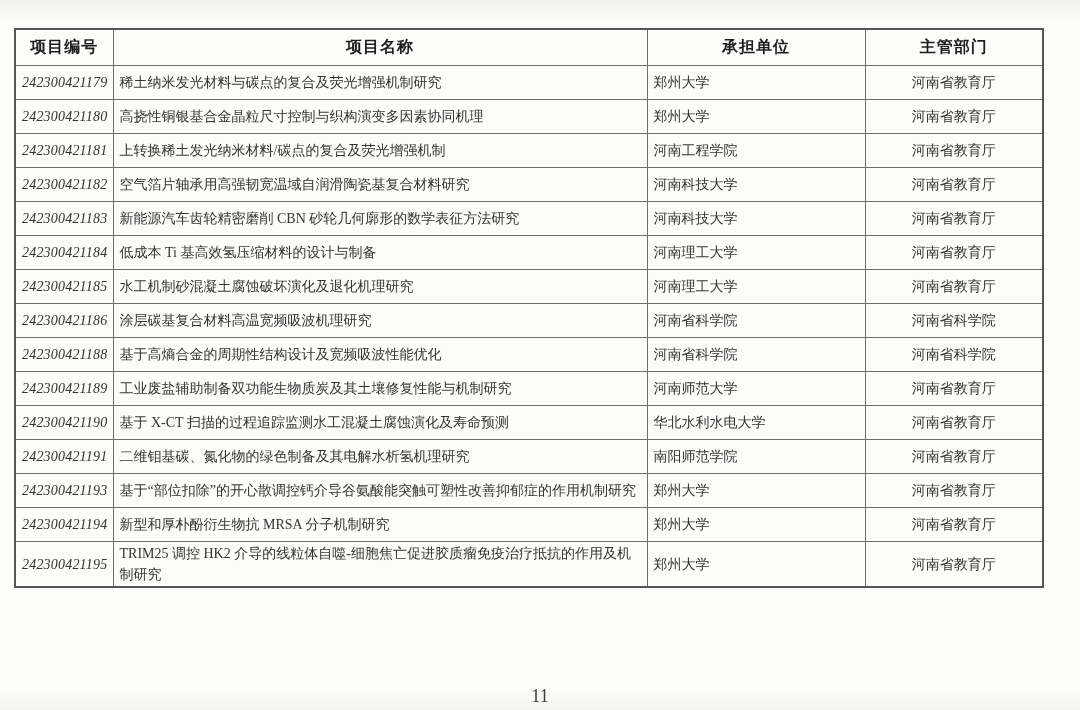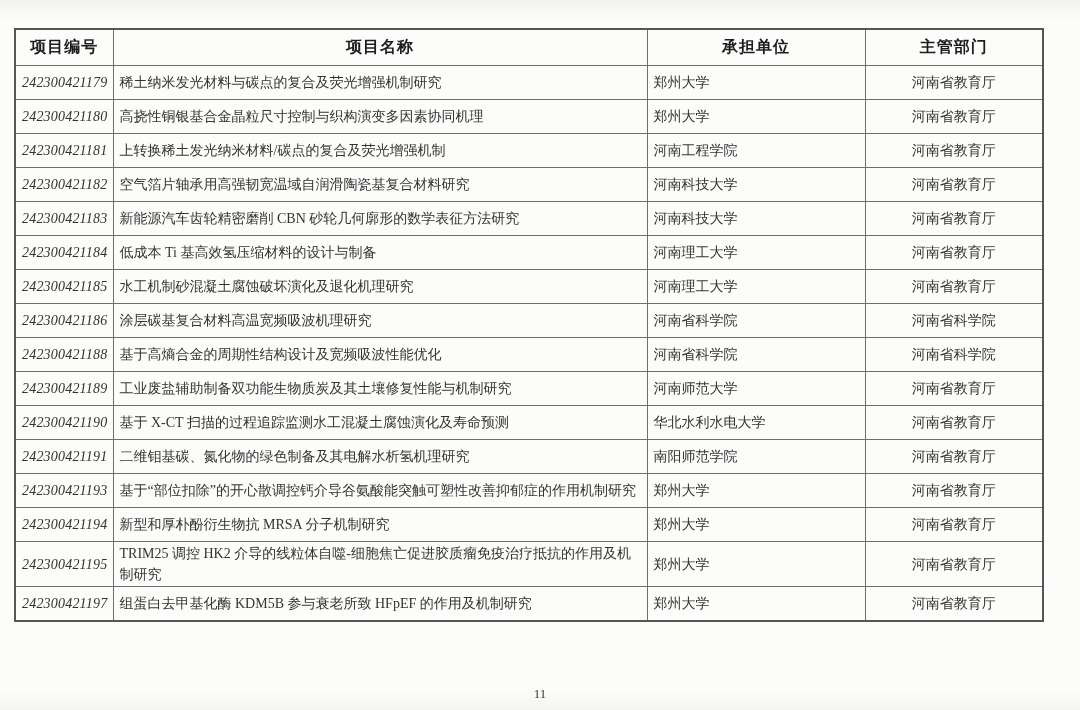--- a/index.html
+++ b/index.html
@@ -49,21 +49,21 @@
   td.num  { text-align: left; padding-left: 8px; letter-spacing: 0.2px; font-style: italic; }
   td.name { text-align: left; padding-left: 7px; }
   td.unit { text-align: left; padding-left: 9px; }
   td.dept { text-align: center; }
   .page-number {
     position: absolute;
     left: 0;
     top: 686px;
     width: 100%;
     text-align: center;
-    font-size: 13px;
+    font-size: 18px;
     color: #3d3d3c;
   }
 </style>
 </head>
 <body>
 
 <div class="sheet">
 
   <table class="projects">
     <colgroup>
@@ -164,24 +164,18 @@
           <td class="name">新型和厚朴酚衍生物抗 MRSA 分子机制研究</td>
           <td class="unit">郑州大学</td>
           <td class="dept">河南省教育厅</td>
         </tr>
         <tr>
           <td class="num">242300421195</td>
           <td class="name">TRIM25 调控 HK2 介导的线粒体自噬-细胞焦亡促进胶质瘤免疫治疗抵抗的作用及机制研究</td>
           <td class="unit">郑州大学</td>
           <td class="dept">河南省教育厅</td>
         </tr>
-        <tr>
-          <td class="num">242300421197</td>
-          <td class="name">组蛋白去甲基化酶 KDM5B 参与衰老所致 HFpEF 的作用及机制研究</td>
-          <td class="unit">郑州大学</td>
-          <td class="dept">河南省教育厅</td>
-        </tr>
       </tbody>
   </table>
 
   <div class="page-number">11</div>
 
 </div>
 
 </body></html>

